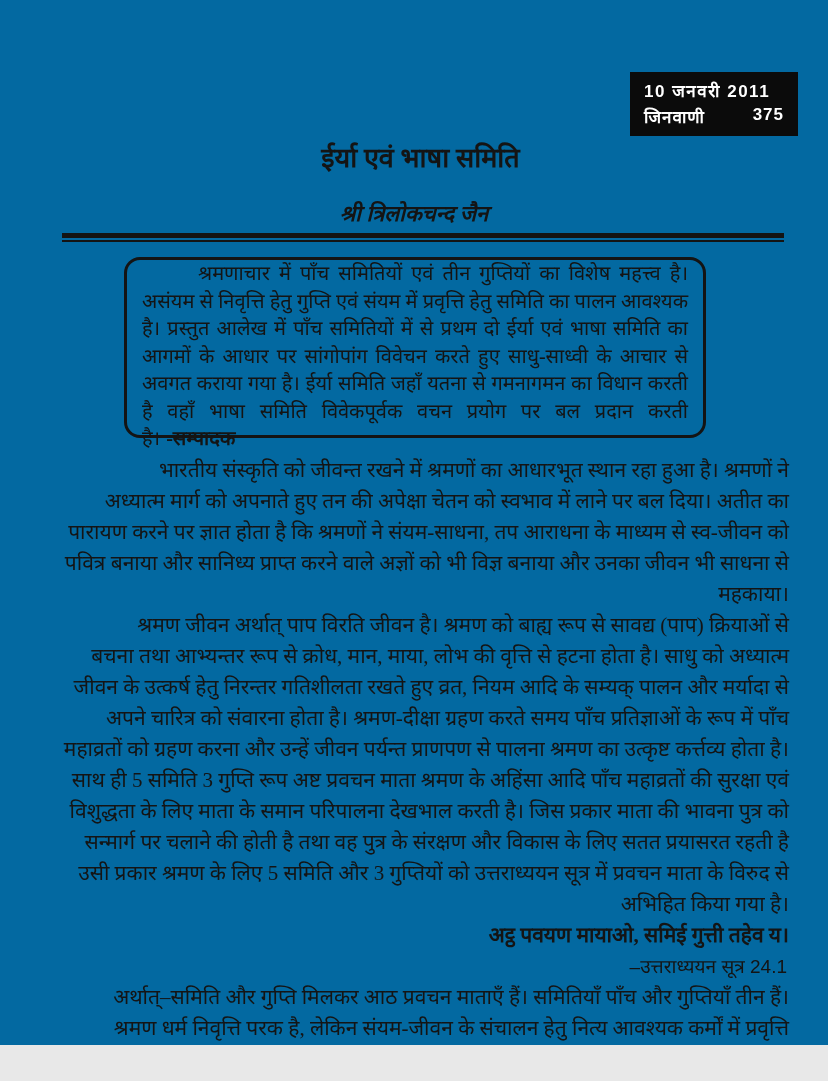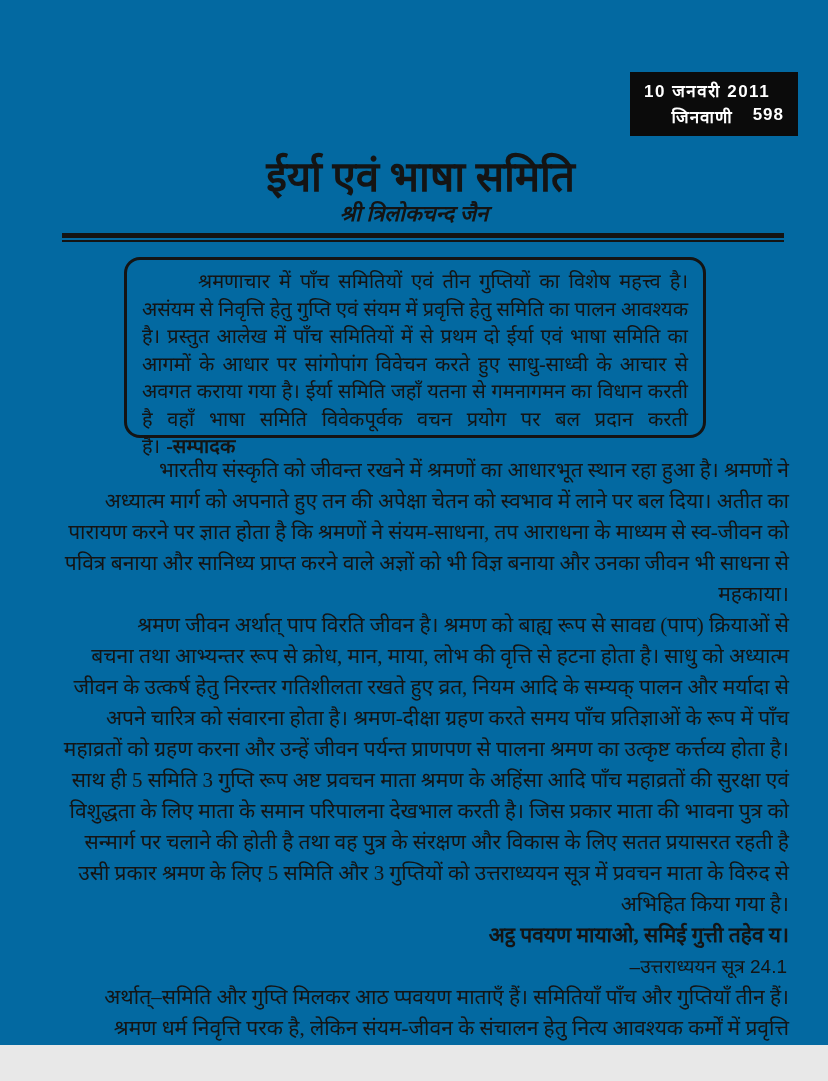--- a/index.html
+++ b/index.html
@@ -27,34 +27,34 @@
   }
   .badge-line1 {
     font-size: 17px;
     font-weight: bold;
     letter-spacing: 1.5px;
     white-space: nowrap;
   }
   .badge-line2 {
     margin-top: 3px;
     display: flex;
-    justify-content: flex-end;
+    justify-content: space-between;
     gap: 20px;
     font-size: 17px;
     font-weight: bold;
     letter-spacing: 1px;
   }
 
   .title {
     position: absolute;
-    top: 146px;
+    top: 138px;
     left: 0;
     width: 100%;
     text-align: center;
-    font-size: 42px;
+    font-size: 27px;
     font-weight: bold;
     font-family: "Liberation Serif", "DejaVu Serif", serif;
     padding-left: 13px;
   }
   .author {
     position: absolute;
     top: 197px;
     left: 0;
     width: 100%;
     text-align: center;
@@ -77,21 +77,21 @@
 
   
   .edit-box {
     position: absolute;
     top: 257px;
     left: 124px;
     width: 582px;
     height: 181px;
     border: 3px solid #141414;
     border-radius: 16px;
-    padding: 8px 15px 8px 15px;
+    padding: 0 15px 8px 15px;
     font-size: 20px;
     line-height: 27.5px;
     text-align: justify;
     font-family: "Liberation Serif", "DejaVu Serif", serif;
   }
   .edit-box-text { text-indent: 56px; }
   .edit-signature { font-weight: bold; margin-left: 6px; white-space: nowrap; }
 
   
   .body-text {
@@ -135,39 +135,39 @@
 </style>
 </head>
 <body>
 
 <div class="page">
 
   <div class="badge">
     <div class="badge-line1">10 जनवरी 2011</div>
     <div class="badge-line2">
       <span>जिनवाणी</span>
-      <span>598</span>
+      <span>375</span>
     </div>
   </div>
 
   <div class="title">ईर्या एवं भाषा समिति</div>
   <div class="author">श्री त्रिलोकचन्द जैन</div>
 
   <div class="rule"></div>
 
   <div class="edit-box">
     <div class="edit-box-text"><span>श्रमणाचार में पाँच समितियों एवं तीन गुप्तियों का विशेष महत्त्व है। असंयम से निवृत्ति हेतु गुप्ति एवं संयम में प्रवृत्ति हेतु समिति का पालन आवश्यक है। प्रस्तुत आलेख में पाँच समितियों में से प्रथम दो ईर्या एवं भाषा समिति का आगमों के आधार पर सांगोपांग विवेचन करते हुए साधु-साध्वी के आचार से अवगत कराया गया है। ईर्या समिति जहाँ यतना से गमनागमन का विधान करती है वहाँ भाषा समिति विवेकपूर्वक वचन प्रयोग पर बल प्रदान करती है।</span><span class="edit-signature">-सम्पादक</span></div>
   </div>
 
   <div class="body-text">
     <p>भारतीय संस्कृति को जीवन्त रखने में श्रमणों का आधारभूत स्थान रहा हुआ है। श्रमणों ने अध्यात्म मार्ग को अपनाते हुए तन की अपेक्षा चेतन को स्वभाव में लाने पर बल दिया। अतीत का पारायण करने पर ज्ञात होता है कि श्रमणों ने संयम-साधना, तप आराधना के माध्यम से स्व-जीवन को पवित्र बनाया और सानिध्य प्राप्त करने वाले अज्ञों को भी विज्ञ बनाया और उनका जीवन भी साधना से महकाया।</p>
     <p>श्रमण जीवन अर्थात् पाप विरति जीवन है। श्रमण को बाह्य रूप से सावद्य (पाप) क्रियाओं से बचना तथा आभ्यन्तर रूप से क्रोध, मान, माया, लोभ की वृत्ति से हटना होता है। साधु को अध्यात्म जीवन के उत्कर्ष हेतु निरन्तर गतिशीलता रखते हुए व्रत, नियम आदि के सम्यक् पालन और मर्यादा से अपने चारित्र को संवारना होता है। श्रमण-दीक्षा ग्रहण करते समय पाँच प्रतिज्ञाओं के रूप में पाँच महाव्रतों को ग्रहण करना और उन्हें जीवन पर्यन्त प्राणपण से पालना श्रमण का उत्कृष्ट कर्त्तव्य होता है। साथ ही 5 समिति 3 गुप्ति रूप अष्ट प्रवचन माता श्रमण के अहिंसा आदि पाँच महाव्रतों की सुरक्षा एवं विशुद्धता के लिए माता के समान परिपालना देखभाल करती है। जिस प्रकार माता की भावना पुत्र को सन्मार्ग पर चलाने की होती है तथा वह पुत्र के संरक्षण और विकास के लिए सतत प्रयासरत रहती है उसी प्रकार श्रमण के लिए 5 समिति और 3 गुप्तियों को उत्तराध्ययन सूत्र में प्रवचन माता के विरुद से अभिहित किया गया है।</p>
     <p class="verse">अट्ठ पवयण मायाओ, समिई गुत्ती तहेव य।</p>
     <p class="attribution">–उत्तराध्ययन सूत्र 24.1</p>
-    <p>अर्थात्–समिति और गुप्ति मिलकर आठ प्पवयण माताएँ हैं। समितियाँ पाँच और गुप्तियाँ तीन हैं।</p>
+    <p>अर्थात्–समिति और गुप्ति मिलकर आठ प्रवचन माताएँ हैं। समितियाँ पाँच और गुप्तियाँ तीन हैं।</p>
     <p>श्रमण धर्म निवृत्ति परक है, लेकिन संयम-जीवन के संचालन हेतु नित्य आवश्यक कर्मों में प्रवृत्ति का</p>
   </div>
 
   <div class="footer">
     <span>Jain Educationa International</span>
     <span>For Personal and Private Use Only</span>
     <span>www.jainelibrary.org</span>
   </div>
 
 </div>

